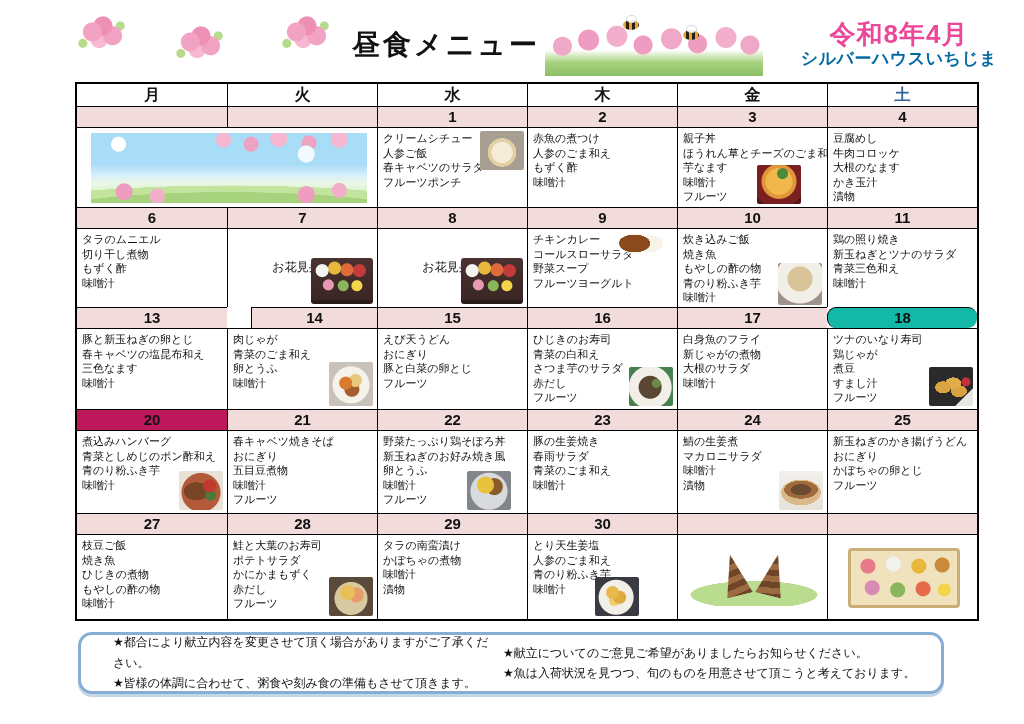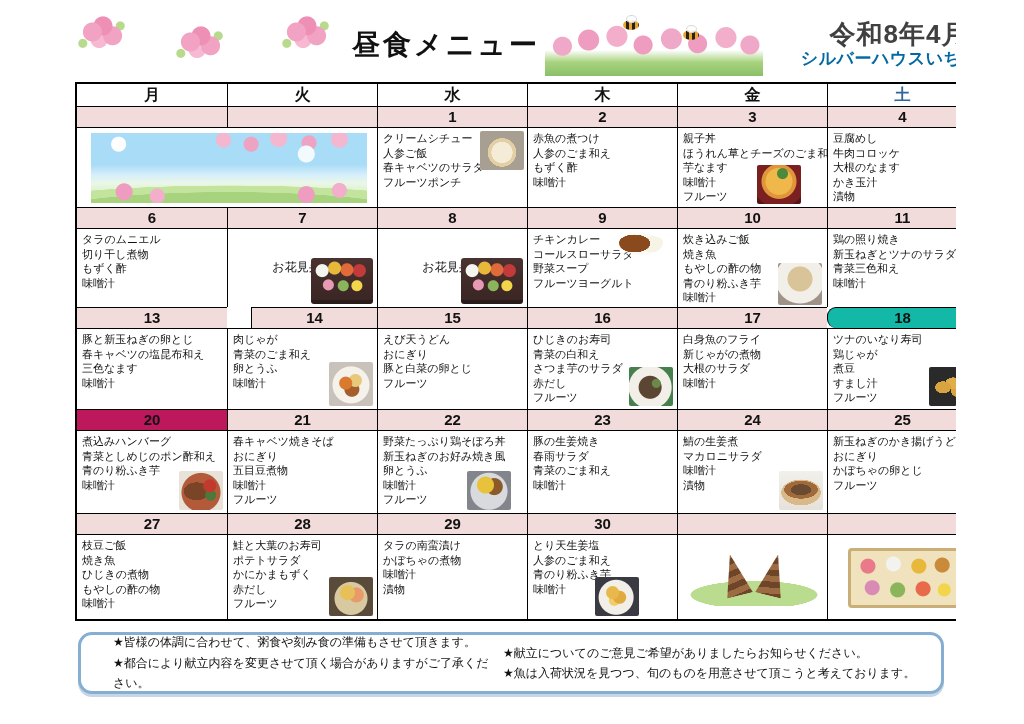--- a/index.html
+++ b/index.html
@@ -1,17 +1,17 @@
 <!DOCTYPE html>
 <html><head>
 <meta charset="utf-8">
 <style>
   html,body{margin:0;padding:0;background:#ffffff;}
   body{font-family:"Liberation Sans","DejaVu Sans",sans-serif;color:#111;}
-  #page{position:relative;width:956px;height:724px;background:#fff;overflow:hidden;}
+  #page{position:relative;width:956px;height:724px;background:#fff;overflow:hidden;padding-left:44px;}
 
   
   .page-title{position:absolute;left:352px;top:26px;font-size:28px;font-weight:600;letter-spacing:3px;color:#111;}
   .month-block{position:absolute;left:780px;top:20px;width:238px;text-align:center;line-height:1.1;}
   .month-label{font-size:26px;font-weight:800;letter-spacing:1px;}
   .facility-label{font-size:17px;font-weight:800;color:#0369a1;letter-spacing:0.5px;margin-top:1px;}
 
   .sakura-blossom-icon{position:absolute;width:48px;height:38px;
     background:
       radial-gradient(circle at 30% 42%, #f2a2c2 0 9px, rgba(0,0,0,0) 10px),
@@ -176,21 +176,21 @@
   <div class="sakura-blossom-icon" style="left:282px;top:16px;"></div>
 
   <div class="page-title">昼食メニュー</div>
 
   <div class="cosmos-flowerbed">
     <div class="bee-icon" style="left:78px;top:6px;"></div>
     <div class="bee-icon" style="left:138px;top:16px;"></div>
   </div>
 
   <div class="month-block">
-    <div class="month-label" style="color: #404040;">令和8年4月</div>
+    <div class="month-label" style="color: #ec4899;">令和8年4月</div>
     <div class="facility-label">シルバーハウスいちじま</div>
   </div>
 
   <div id="calendar-grid">
       <div class="day-header" style="color: rgb(17, 17, 17);">月</div>
       <div class="day-header bl" style="color: rgb(17, 17, 17);">火</div>
       <div class="day-header bl" style="color: rgb(17, 17, 17);">水</div>
       <div class="day-header bl" style="color: rgb(17, 17, 17);">木</div>
       <div class="day-header bl" style="color: rgb(17, 17, 17);">金</div>
       <div class="day-header bl" style="color: rgb(49, 101, 156);">土</div>
@@ -403,22 +403,22 @@
       <div class="menu-cell illu-cell bt bl">
         <div class="illu bamboo-shoots-illustration"></div>
       </div>
       <div class="menu-cell illu-cell bt bl">
         <div class="illu hanami-bento-box-illustration"></div>
       </div>
     </div>
 
   <div id="notes-box">
     <div class="notes-col left">
+        <div>★都合により献立内容を変更させて頂く場合がありますがご了承ください。</div>
         <div>★皆様の体調に合わせて、粥食や刻み食の準備もさせて頂きます。</div>
-        <div>★都合により献立内容を変更させて頂く場合がありますがご了承ください。</div>
       </div>
     <div class="notes-col right">
         <div>★献立についてのご意見ご希望がありましたらお知らせください。</div>
         <div>★魚は入荷状況を見つつ、旬のものを用意させて頂こうと考えております。</div>
       </div>
   </div>
 
 </div>
 
 </body></html>

